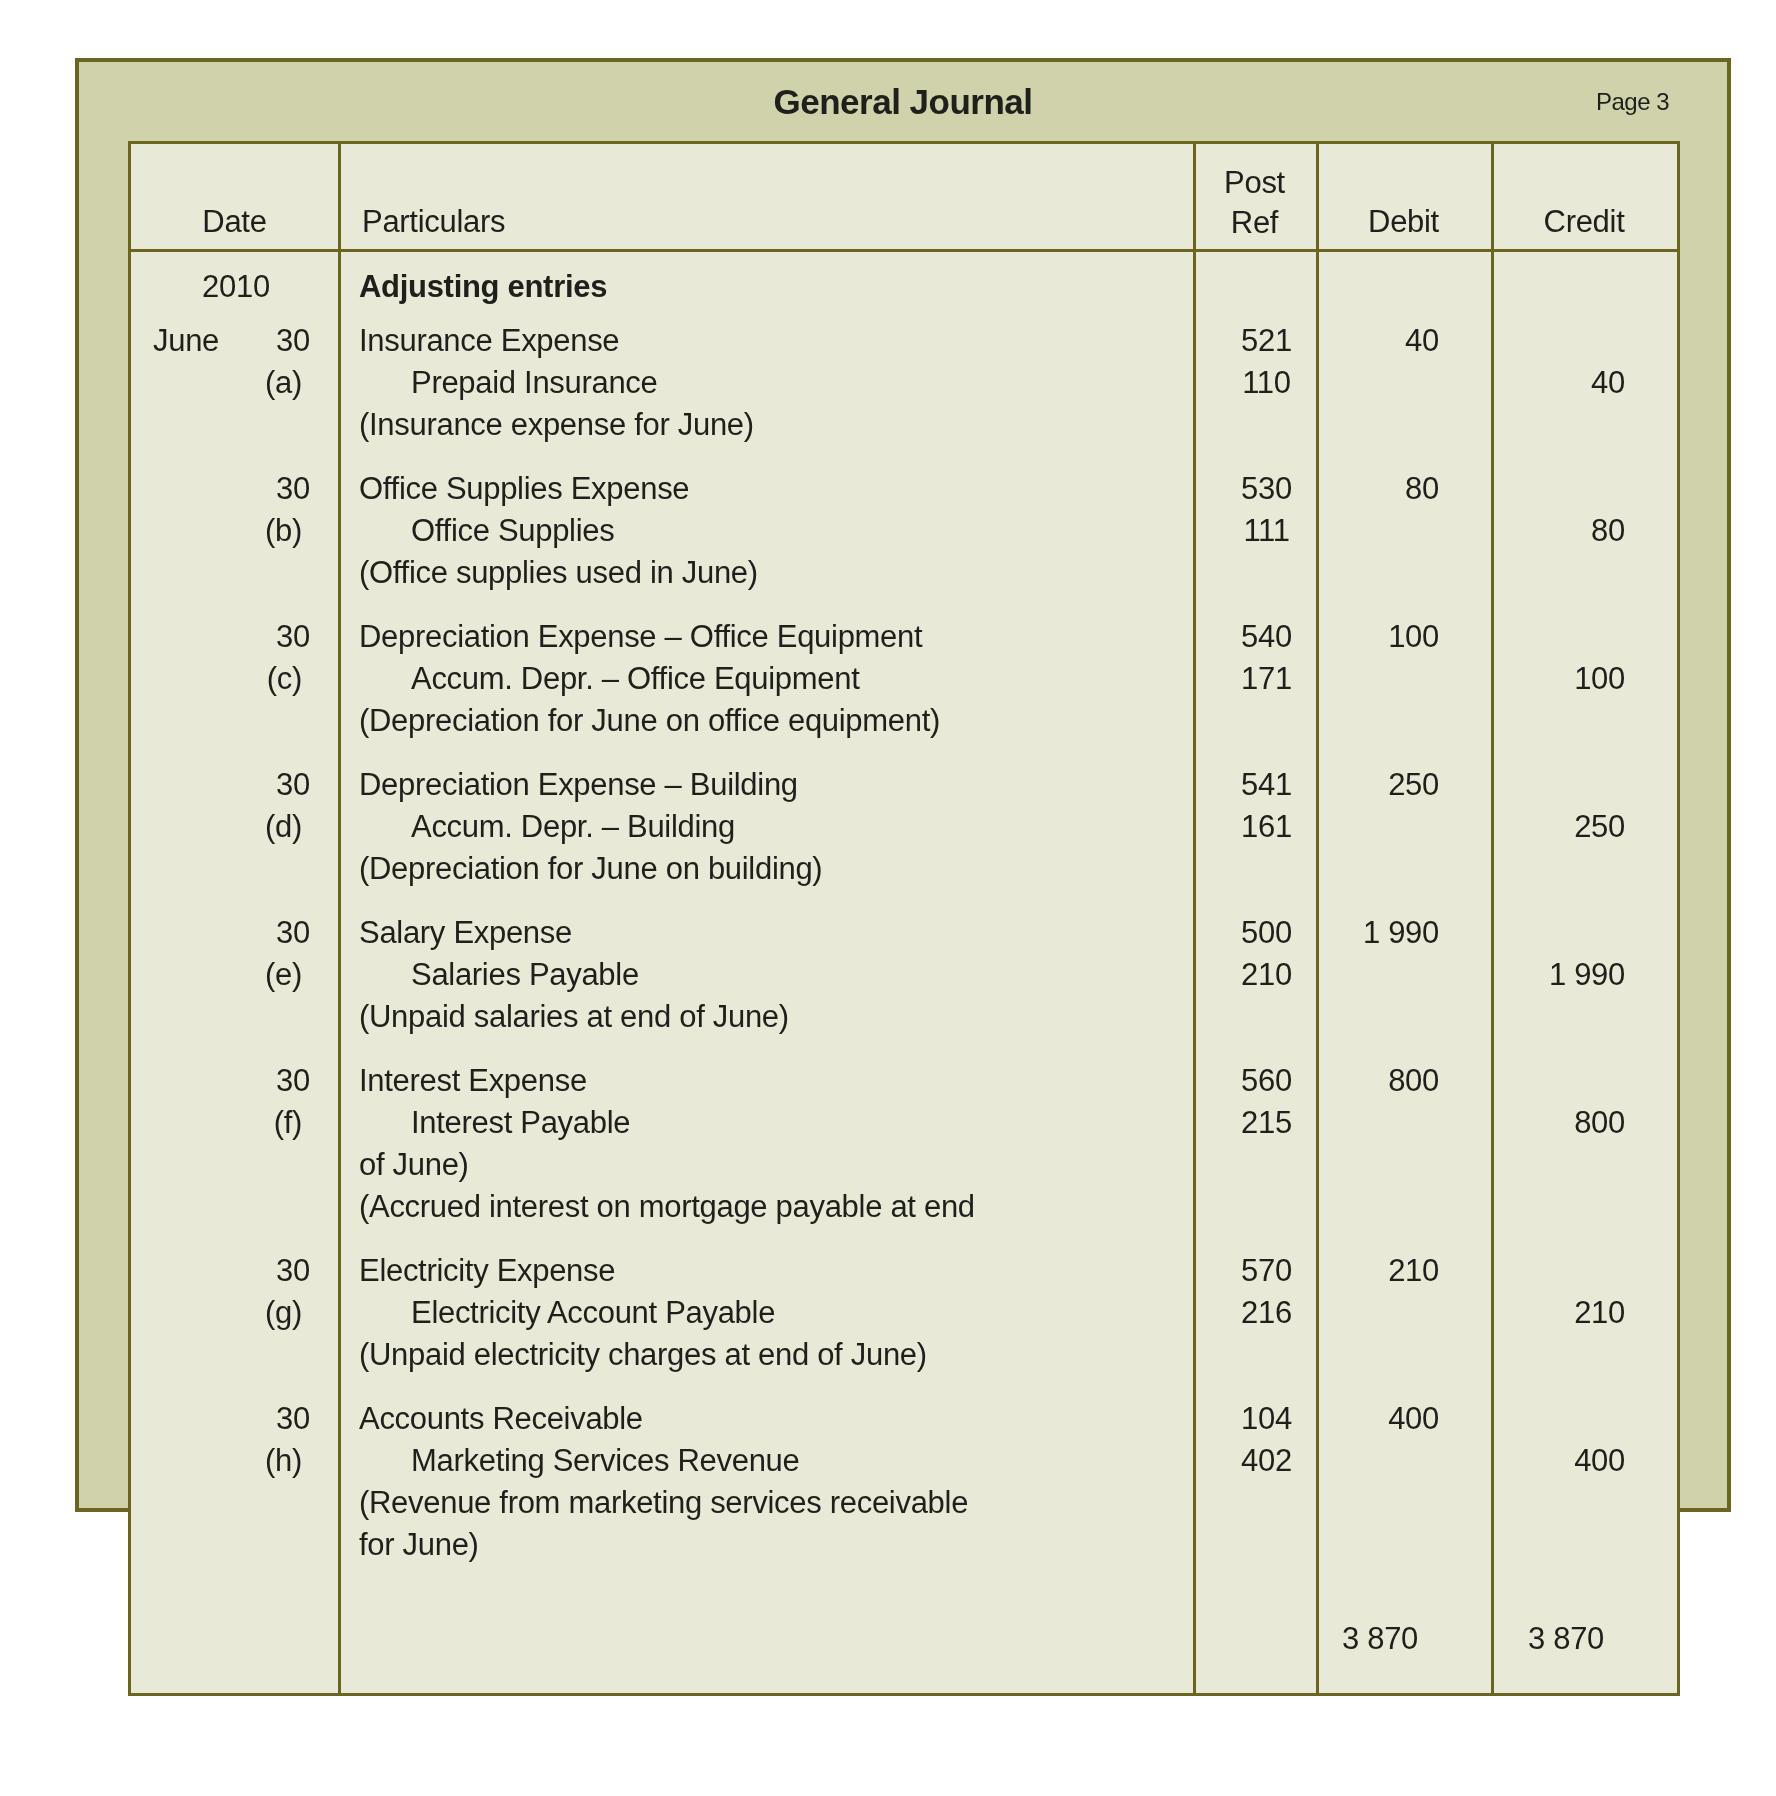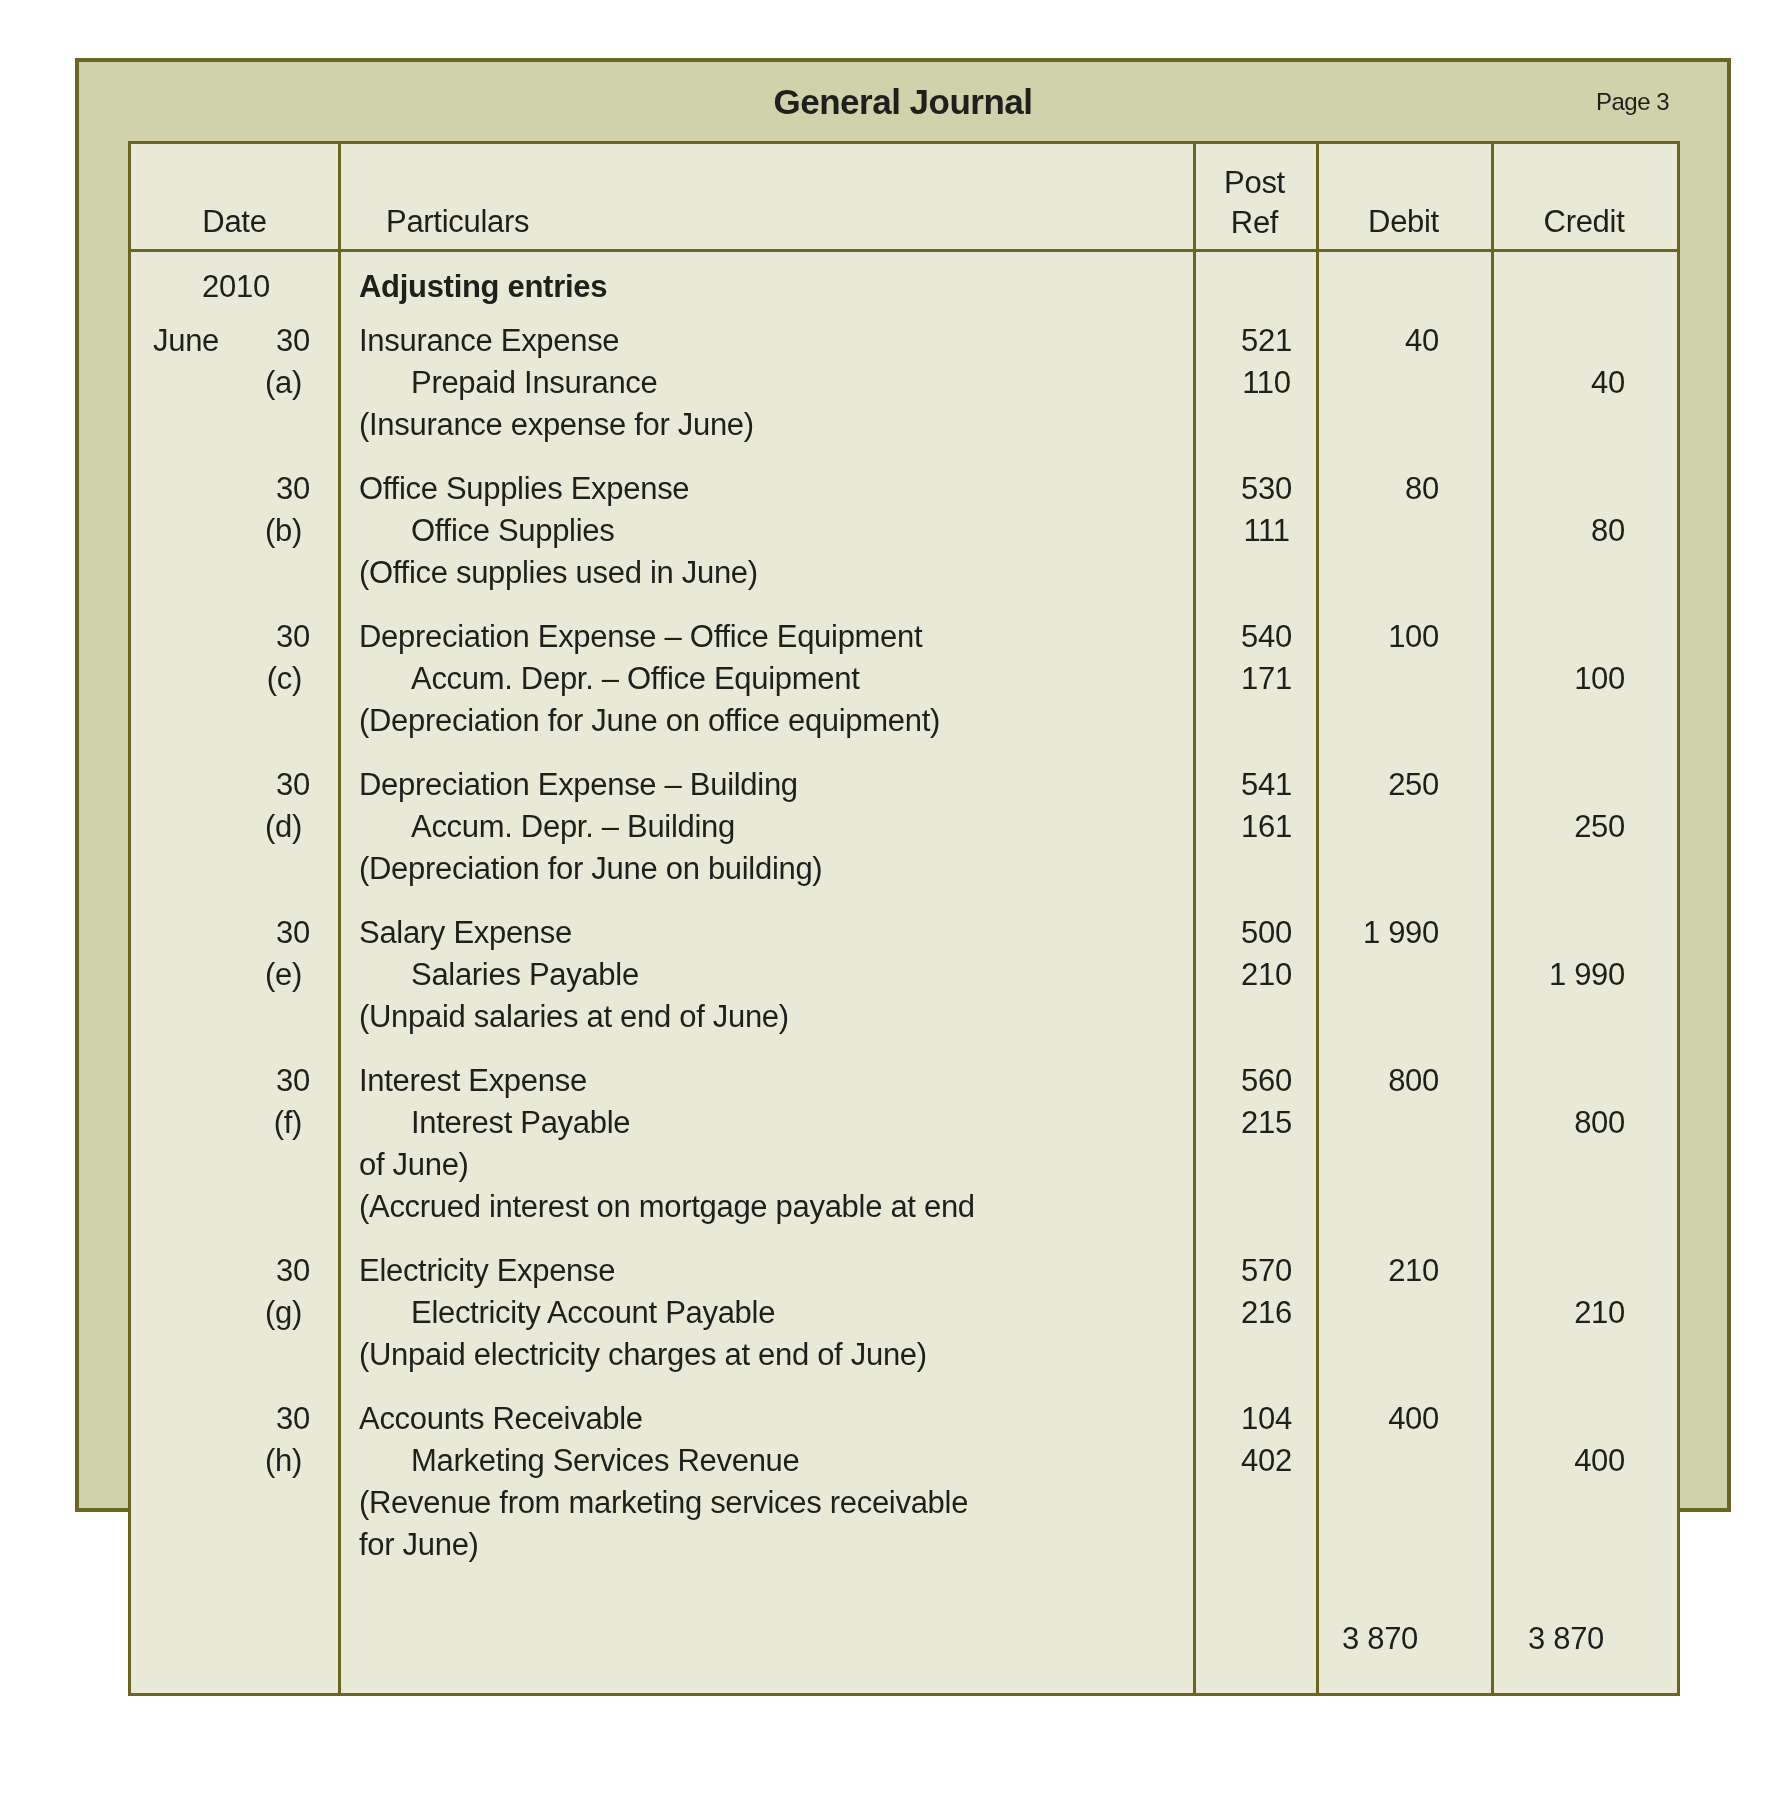--- a/index.html
+++ b/index.html
@@ -44,21 +44,21 @@
   .grid-row{
     display:grid;
     grid-template-columns:207px 855px 123px 175px 186px;
     font-size:31px;line-height:42px;letter-spacing:-0.3px;
   }
   .header-row{
     height:108px;border-bottom:3px solid var(--line);
     align-items:end;padding-bottom:6px;
   }
   .h-date{text-align:center;}
-  .h-part{padding-left:24px;margin-left:24px;}
+  .h-part{padding-left:24px;}
   .h-ref{text-align:center;line-height:40px;}
   .h-debit{text-align:center;}
   .h-credit{text-align:center;}
 
   .body-rows{padding-top:14px;}
   .c-date{position:relative;padding-left:31px;padding-right:28px;}
   .c-date .month{position:absolute;left:22px;}
   .c-date .day{display:block;text-align:right;}
   .c-date .letter{display:block;text-align:right;padding-right:8px;}
   .c-date .year{display:block;text-align:center;}

